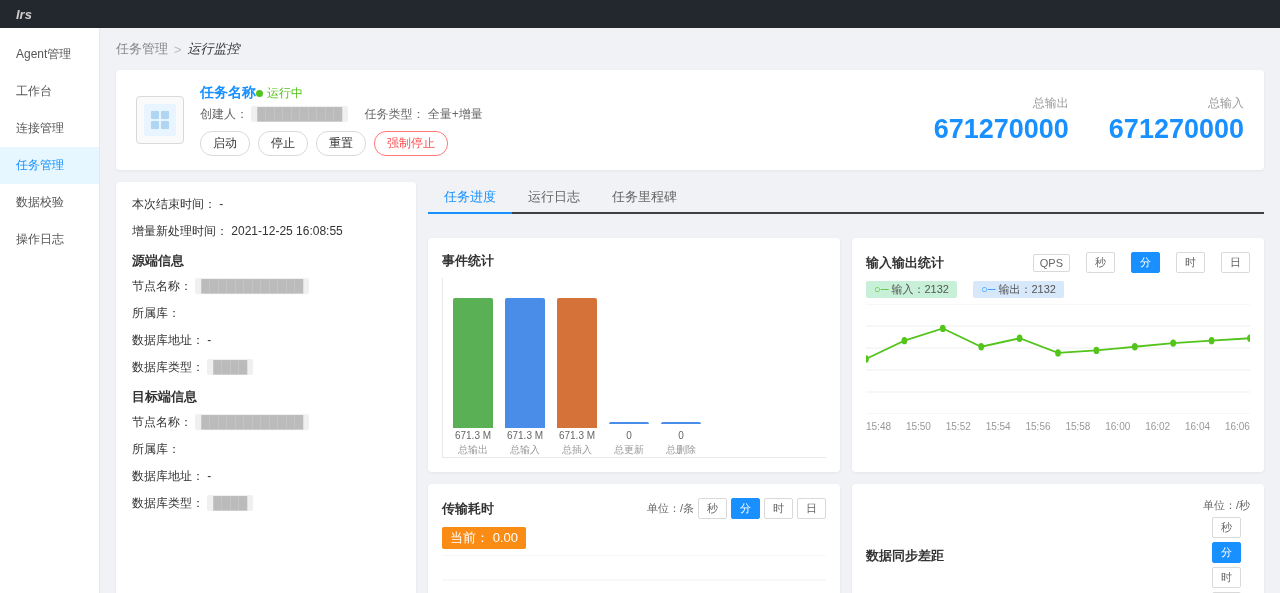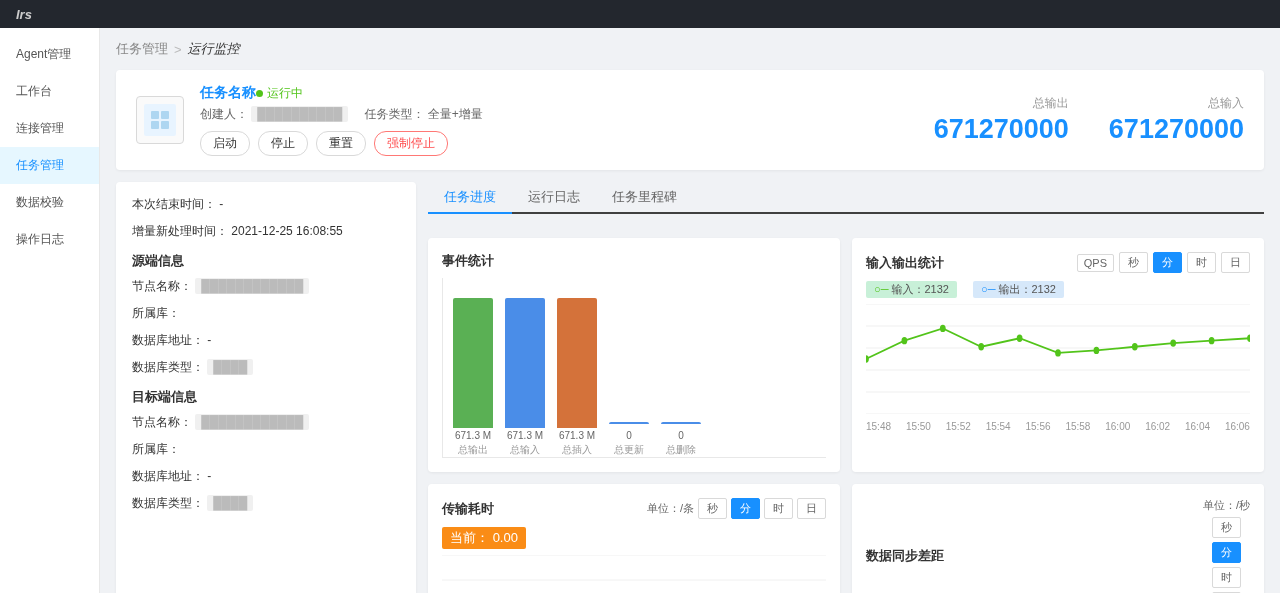--- a/index.html
+++ b/index.html
@@ -244,21 +244,21 @@
                 <div style="width:40px;height:2px;background:#4a8de8;border-radius:2px 2px 0 0;"></div>
                 <div style="margin-top:4px;font-size:10px;color:#666;">0</div>
                 <div style="font-size:10px;color:#999;">总删除</div>
               </div>
             </div>
           </div>
 
           <div class="chart-panel chart-half">
             <div class="chart-header">
               <span class="chart-title">输入输出统计</span>
-              <div style="display:flex;align-items:center;gap:5px;">
+              <div style="display:flex;align-items:center;gap:16px;">
                 <span style="font-size:11px;color:#666;padding:2px 6px;border:1px solid #d9d9d9;border-radius:2px;">QPS</span>
                 <button class="ctrl-btn">秒</button>
                 <button class="ctrl-btn active">分</button>
                 <button class="ctrl-btn">时</button>
                 <button class="ctrl-btn">日</button>
               </div>
             </div>
             <div class="legend">
               <span class="legend-badge" style="background:#c8f0d8;">
                 <span style="color:#52c41a;">○─ </span>

